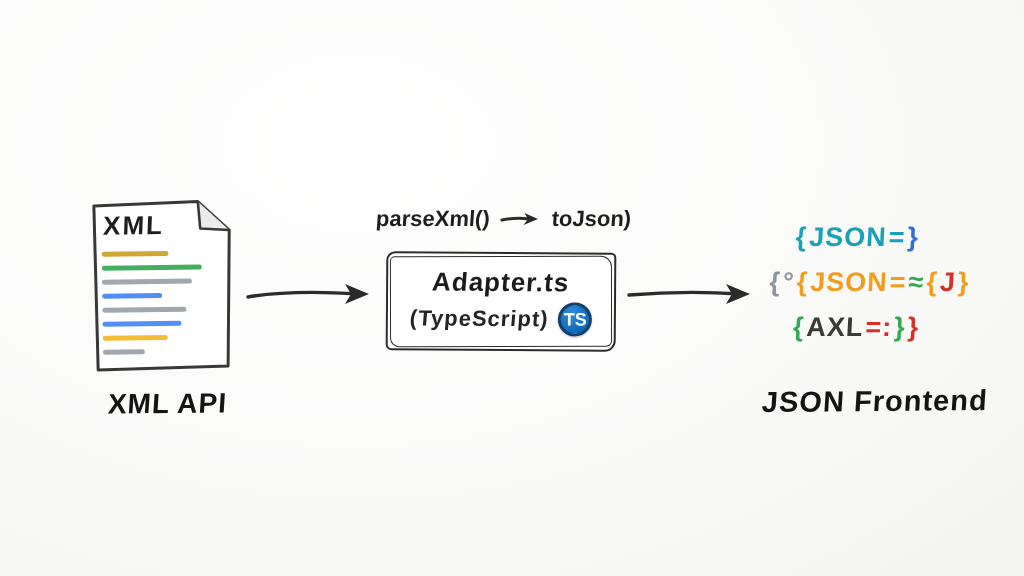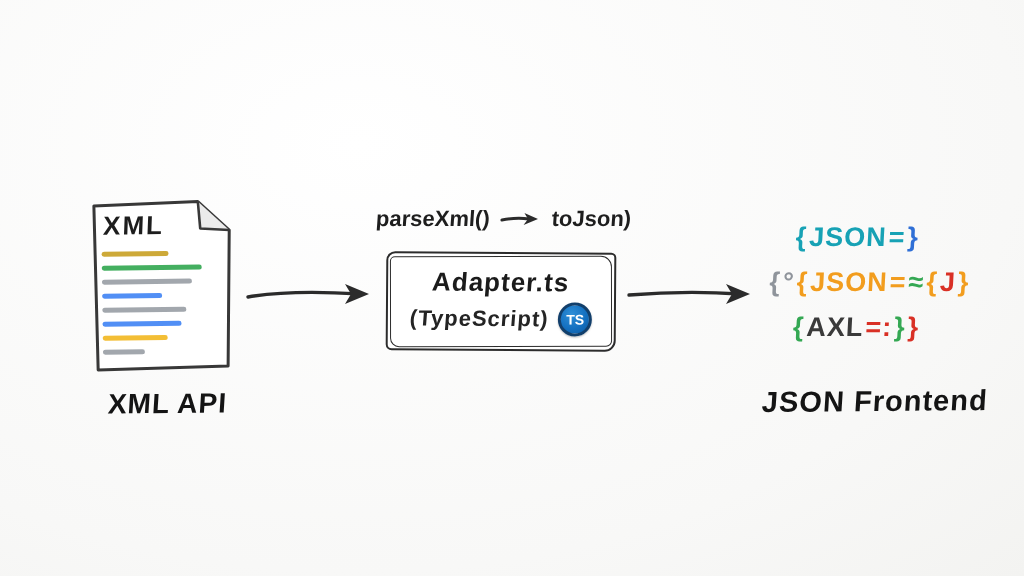--- a/index.html
+++ b/index.html
@@ -73,21 +73,21 @@
   }
   .box-sub-row { display: flex; align-items: center; gap: 10px; }
   .box-subtitle {
     font-size: 22px; font-weight: 700; color: #242424; letter-spacing: 1px;
     transform: skewX(-4deg);
   }
   .ts-badge {
     width: 34px; height: 34px; border-radius: 50%;
     background: radial-gradient(circle at 38% 32%, #2f8fd8 0%, #1470c0 55%, #0d59a0 100%);
     border: 3px solid #123f6b;
-    color: #ffffff; font-size: 14px; font-weight: 700;
+    color: #ffffff; font-size: 18px; font-weight: 700;
     display: flex; align-items: center; justify-content: center;
     box-shadow: 0 1px 2px rgba(0,0,0,0.25);
   }
 
   
   .json-code {
     position: absolute; left: 768px; top: 222px; width: 210px;
     font-size: 27px; font-weight: 700; letter-spacing: 1px;
     transform: skewX(-3deg);
   }

